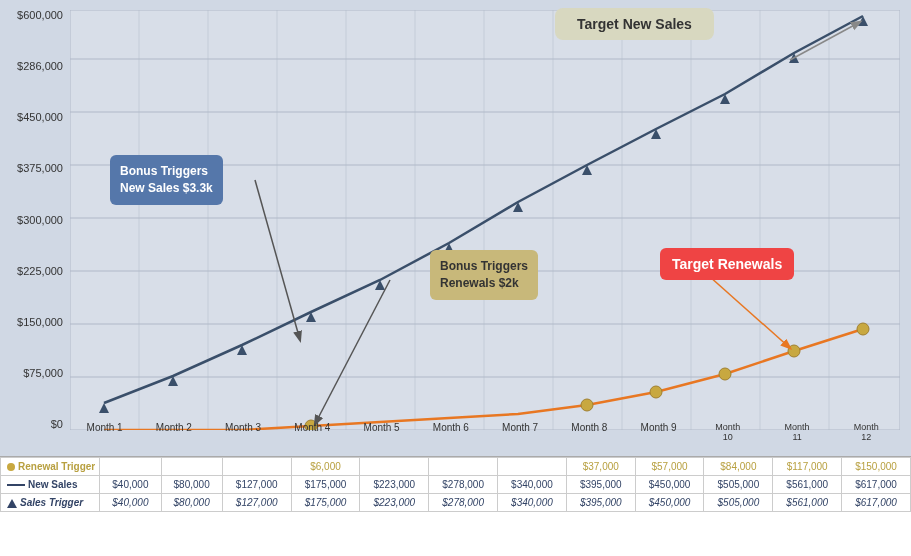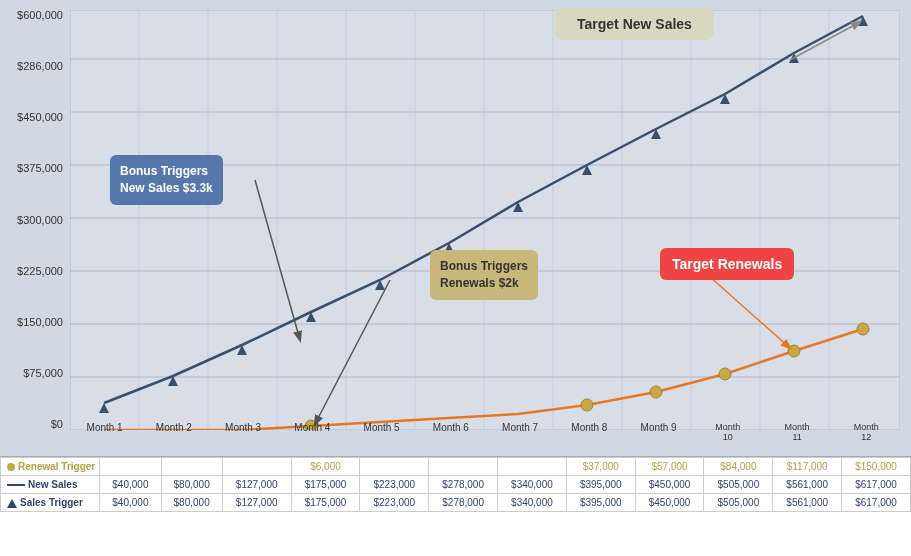--- a/index.html
+++ b/index.html
@@ -68,21 +68,21 @@
     }
     .data-table td:first-child {
       text-align: left;
       padding-left: 6px;
       font-weight: bold;
       width: 90px;
     }
     .row-renewals { color: #e87722; }
     .row-renewal-trigger { color: #b8a040; }
     .row-new-sales { color: #334466; }
-    .row-sales-trigger { color: #334466; }
+    .row-sales-trigger { color: #334466; font-style: italic; }
     
     .callout {
       position: absolute;
       border-radius: 6px;
       padding: 8px 10px;
       font-size: 13px;
       font-weight: bold;
       color: #fff;
     }
     .callout-new-sales {

